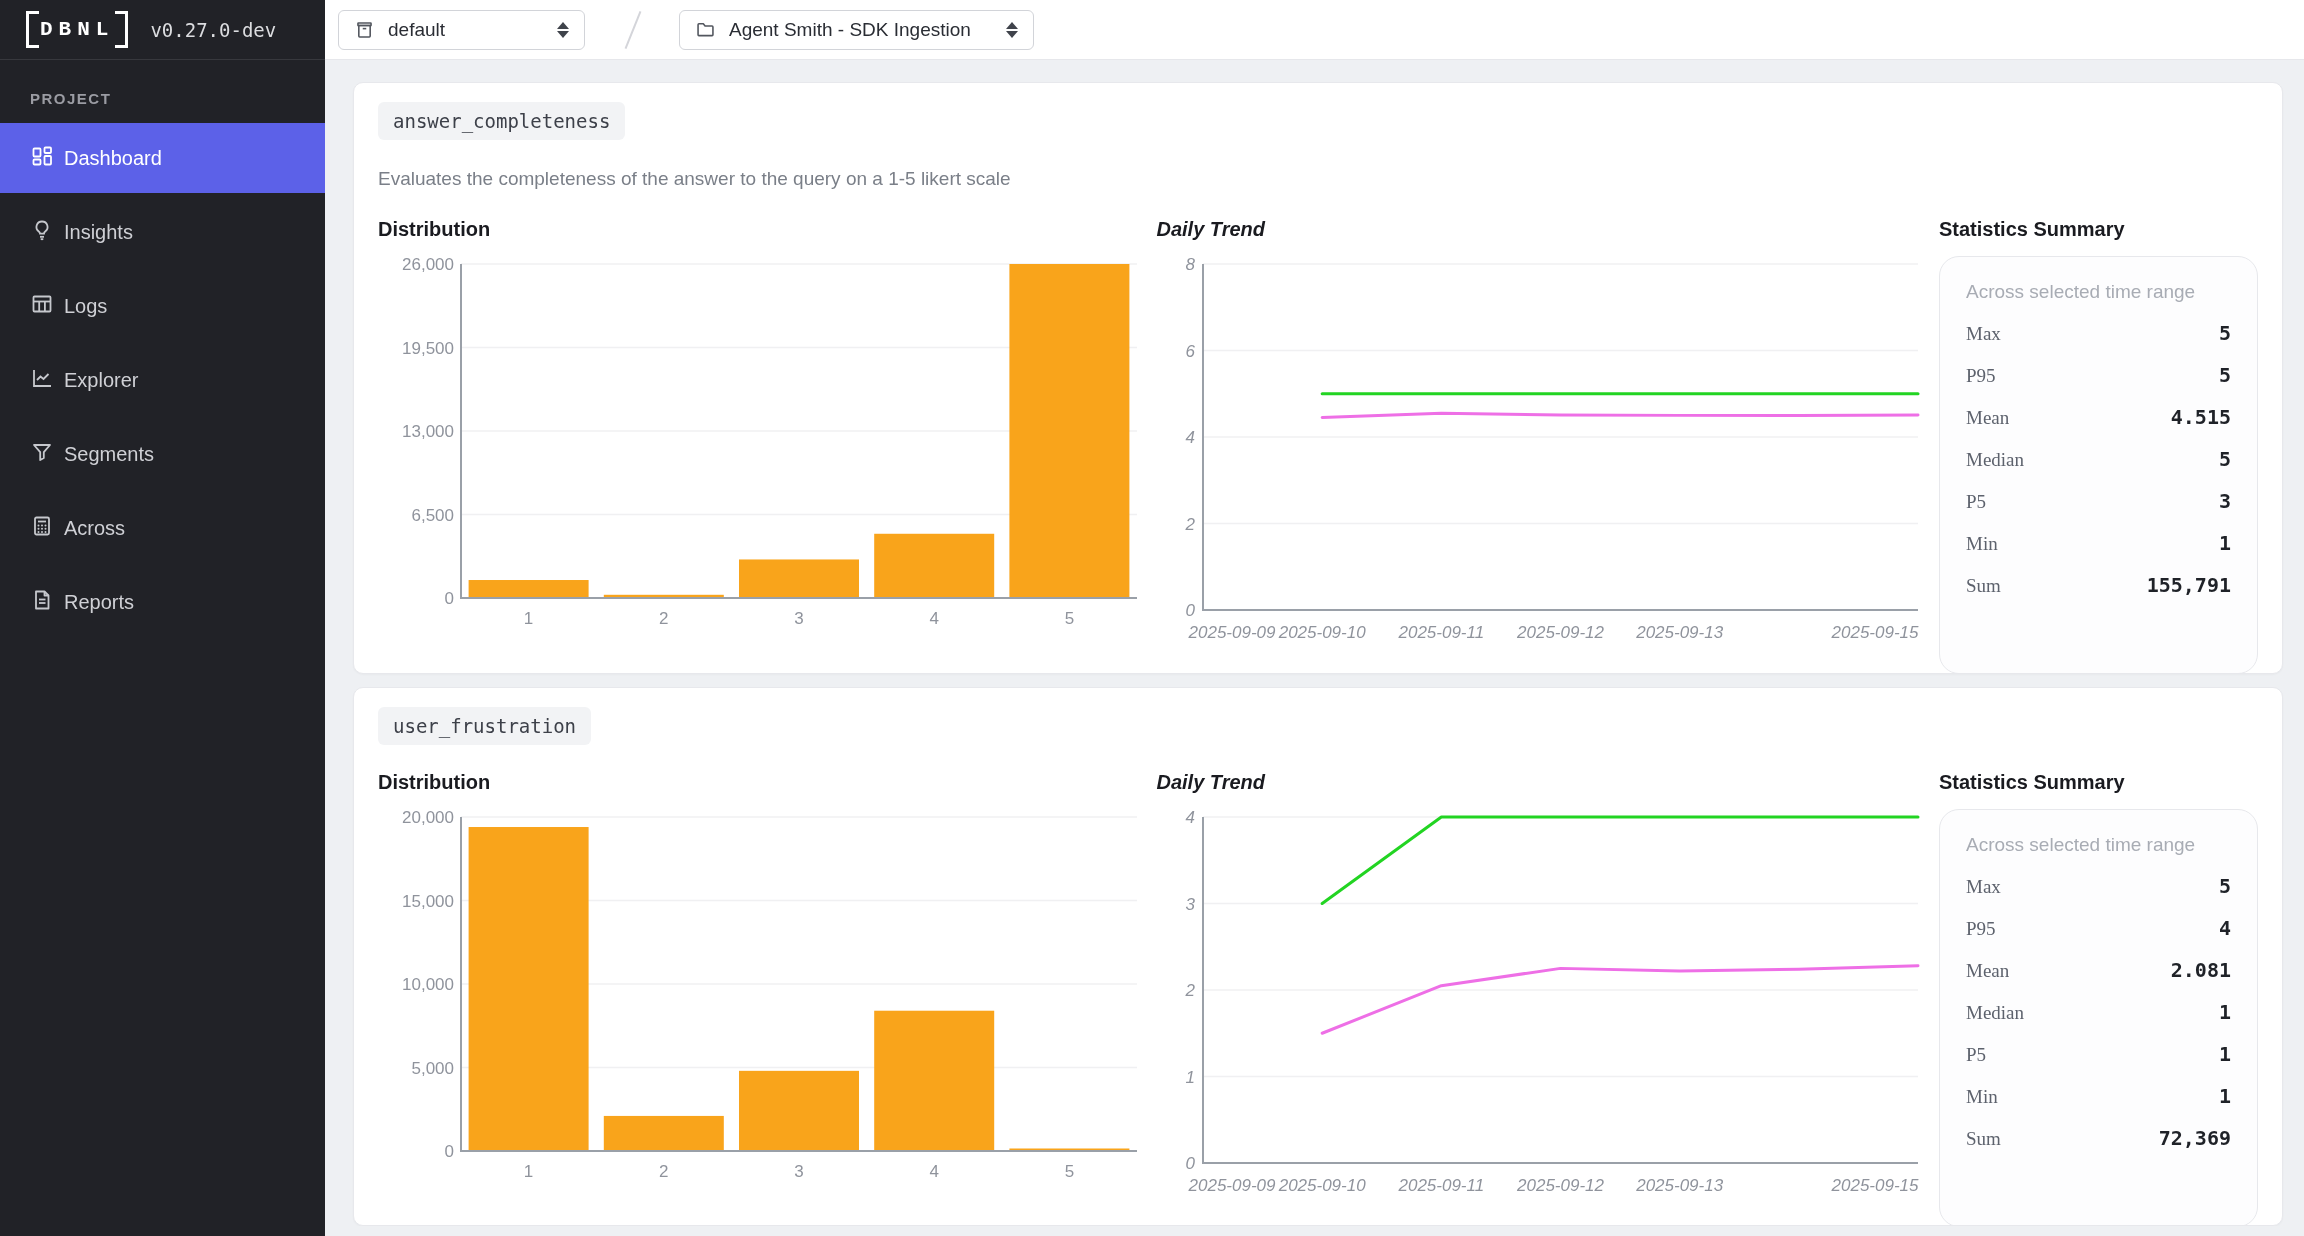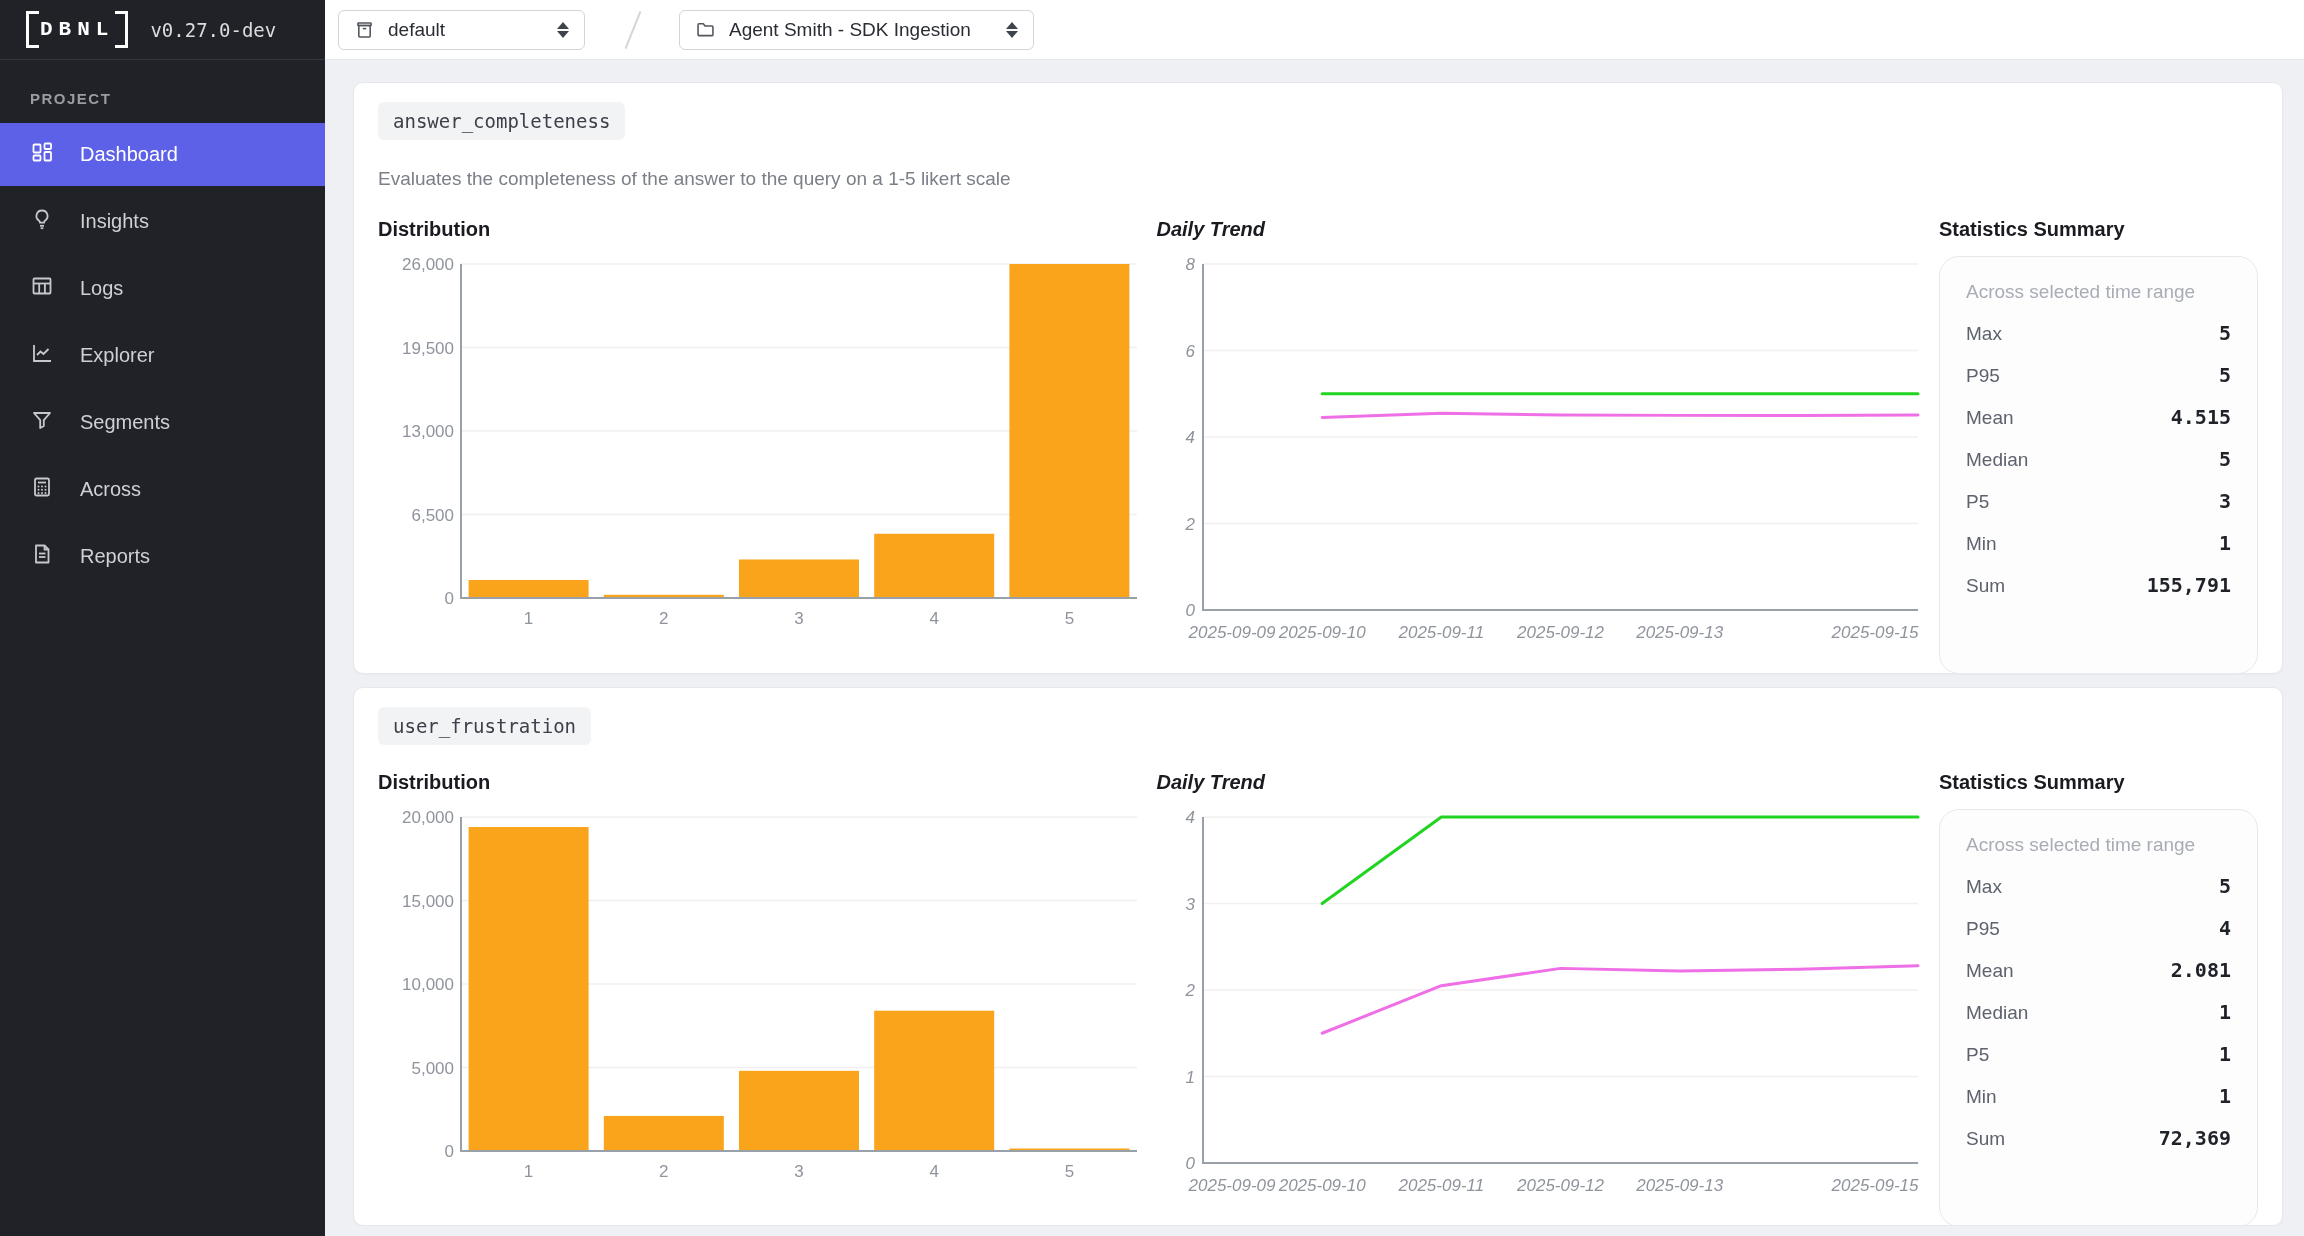--- a/index.html
+++ b/index.html
@@ -7,21 +7,21 @@
   .app{width:2304px;height:1236px;display:flex;overflow:hidden;background:#eef0f3;}
 
   
   .sidebar{width:325px;flex:0 0 325px;background:#212227;color:#cfd0d5;display:flex;flex-direction:column;}
   .logo-row{height:60px;display:flex;align-items:center;gap:22px;padding:0 26px;border-bottom:1px solid rgba(255,255,255,0.10);}
   .logo-mark{position:relative;padding:7px 14px;color:#fff;font-family:Liberation Mono, monospace;font-weight:bold;font-size:21px;letter-spacing:6px;}
   .logo-mark::before{content:'';position:absolute;left:0;top:0;bottom:0;width:10px;border:3px solid #fff;border-right:none;}
   .logo-mark::after{content:'';position:absolute;right:0;top:0;bottom:0;width:10px;border:3px solid #fff;border-left:none;}
   .version{font-family:"DejaVu Sans Mono",monospace;font-size:19px;color:#dcdde0;}
   .section-label{padding:30px 30px 16px;font-size:15px;font-weight:bold;letter-spacing:1.5px;color:#9b9ca3;}
-  .nav-item{height:63px;margin-bottom:4px;display:flex;align-items:center;gap:26px;padding:0 30px;font-size:20px;color:#cfd0d5;cursor:pointer;}
+  .nav-item{height:70px;margin-bottom:4px;display:flex;align-items:center;gap:10px;padding:0 30px;font-size:20px;color:#cfd0d5;cursor:pointer;}
   .nav-item svg{width:24px;height:24px;flex:0 0 24px;stroke:#c6c8cd;}
   .nav-item.active{background:#5c61e8;color:#ffffff;}
   .nav-item.active svg{stroke:#ffffff;}
 
   
   .main{flex:1;display:flex;flex-direction:column;min-width:0;}
   .topbar{height:60px;flex:0 0 60px;background:#fff;border-bottom:1px solid #e6e7eb;display:flex;align-items:center;padding:0 13px;gap:24px;}
   .select{display:flex;align-items:center;gap:13px;height:40px;padding:0 15px;border:1px solid #d2d4d9;border-radius:6px;background:#fff;font-size:19px;color:#2a2d34;cursor:pointer;}
   .select svg.lead{width:21px;height:21px;stroke:#52565e;}
   .select .updown{margin-left:14px;display:flex;flex-direction:column;align-items:center;gap:2px;}
@@ -44,21 +44,21 @@
   .card-grid{display:flex;justify-content:space-between;}
   .card.c1 .card-grid{margin-top:28px;}
   .card.c2 .card-grid{margin-top:26px;}
   .col-dist{width:764px;flex:0 0 764px;}
   .col-trend{width:768px;flex:0 0 768px;font-style:italic;}
   .col-stats{width:319px;flex:0 0 319px;}
   .sec-title{font-size:20px;font-weight:bold;color:#1a1b20;margin-bottom:15px;}
   .stats-box{margin-top:4px;height:418px;border:1px solid #e7e8ec;border-radius:20px;background:#fdfdfe;padding:24px 26px;}
   .stats-sub{color:#a8acb4;font-size:19px;}
   .stat-row{display:flex;justify-content:space-between;align-items:baseline;margin-top:18px;}
-  .stat-row .lbl{font-family:Liberation Sans, sans-serif;font-size:19px;color:#5d626d;}
+  .stat-row .lbl{font-family:Liberation Serif, serif;font-size:19px;color:#5d626d;}
   .stat-row .val{font-family:"DejaVu Sans Mono",monospace;font-size:20px;font-weight:bold;color:#1f2228;}
   svg.chart{display:block;}
   svg.chart text{font-family:"Liberation Sans",sans-serif;font-size:17px;fill:#8f939c;}
 </style>
 </head>
 <body>
 
 <div class="app">
 
   <div class="sidebar">

